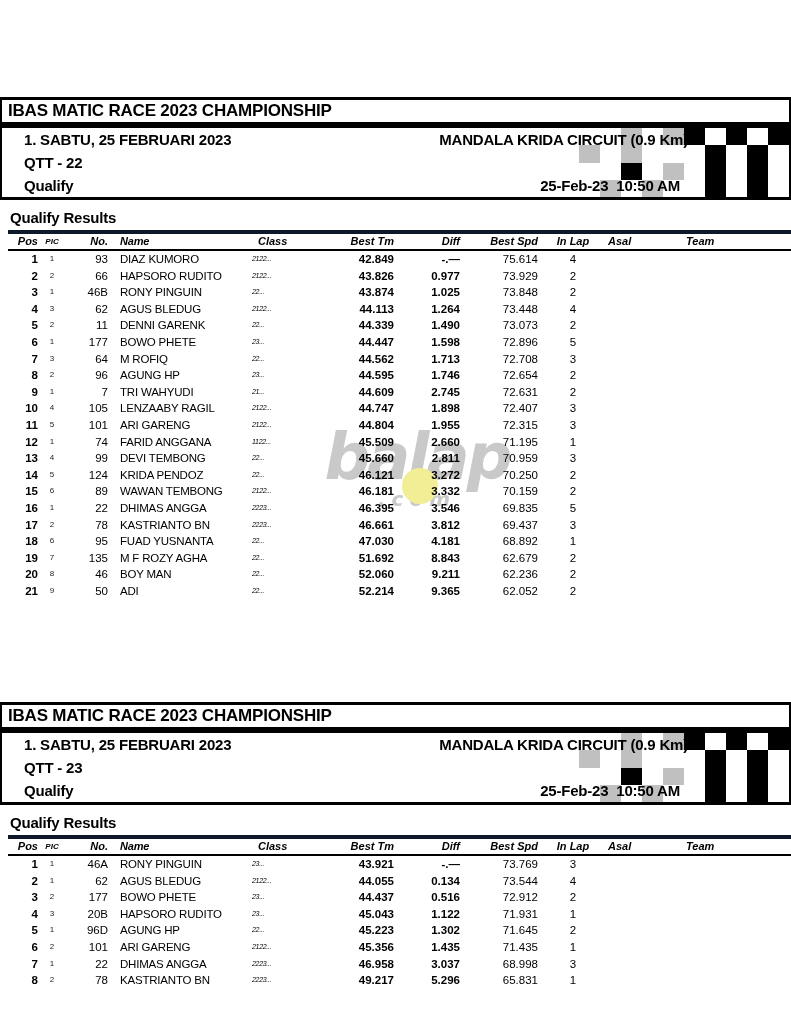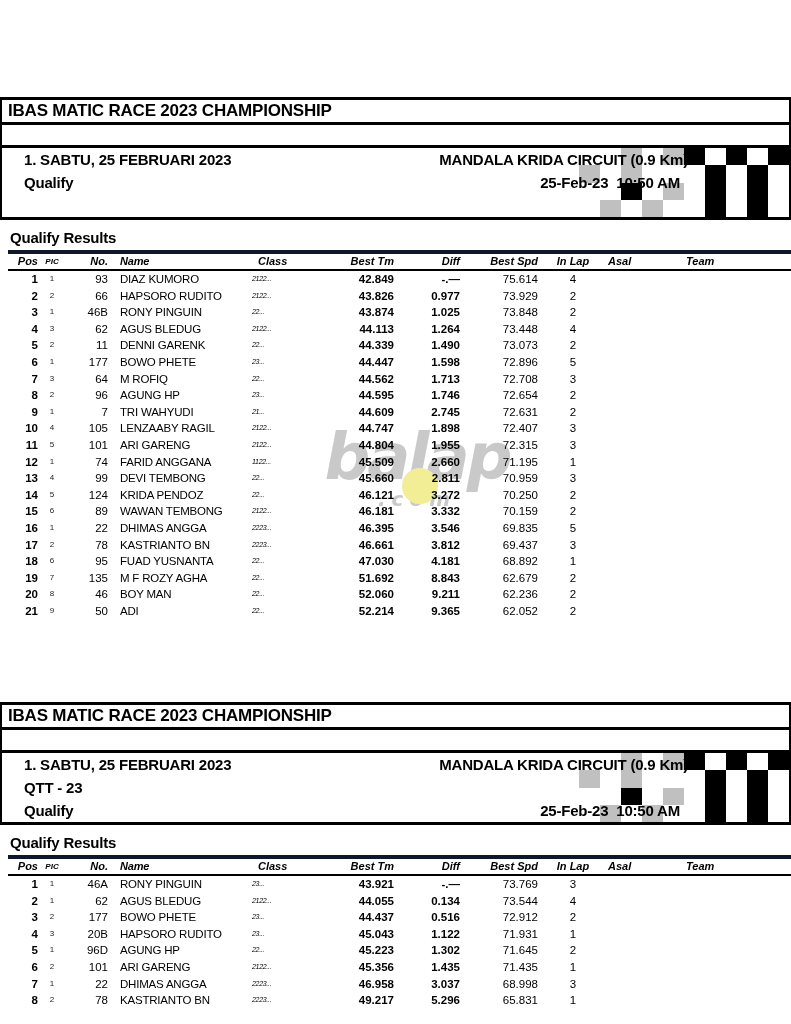--- a/index.html
+++ b/index.html
@@ -4,21 +4,21 @@
 <style>
   html,body{margin:0;padding:0;background:#fff;}
   .page{position:relative;width:791px;height:1024px;background:#fff;overflow:hidden;
         font-family:"Liberation Sans",sans-serif;color:#000;}
   section.result-block{position:absolute;left:0;width:791px;z-index:1;}
 
   
   .hbox{border-left:2px solid #000;border-right:2px solid #000;border-top:3px solid #000;}
   .hbox-title{font-size:17px;font-weight:bold;letter-spacing:-0.2px;height:22px;line-height:22px;
               padding-left:6px;border-bottom:3px solid #000;}
-  .hbox-details{border-top:3px solid #000;border-bottom:3px solid #000;margin-top:20px;
+  .hbox-details{border-top:3px solid #000;border-bottom:3px solid #000;margin-top:0;
                 position:relative;height:69px;}
   .drow{position:relative;height:23px;line-height:23px;font-weight:bold;font-size:15px;
         letter-spacing:-0.2px;z-index:1;}
   .dleft{margin-left:22px;}
   .circuit{position:absolute;right:101px;top:0;white-space:pre;}
   .printed{position:absolute;right:109px;top:0;white-space:pre;}
   .flag{position:absolute;top:0;right:0;width:210px;height:69px;z-index:0;
         display:grid;grid-template-columns:repeat(10,1fr);grid-template-rows:repeat(4,1fr);}
   .flag div{width:100%;height:100%;}
 
@@ -106,20 +106,23 @@
             <div style="background: transparent;"></div>
             <div style="background: transparent;"></div>
             <div style="background: rgb(0, 0, 0);"></div>
             <div style="background: transparent;"></div>
             <div style="background: rgb(0, 0, 0);"></div>
             <div style="background: transparent;"></div>
           </div>
         <div class="drow">
           <span class="dleft">1. SABTU, 25 FEBRUARI 2023</span>
           <span class="circuit">MANDALA KRIDA CIRCUIT (0.9 Km)</span>
+        </div>
+        <div class="drow">
+          <span class="dleft">QTT - 22</span>
         </div>
         <div class="drow">
           <span class="dleft">Qualify</span>
           <span class="printed">25-Feb-23  10:50 AM</span>
         </div>
       </div>
     </div>
     <div class="results-title">Qualify Results</div>
     <table class="results">
       <colgroup>

